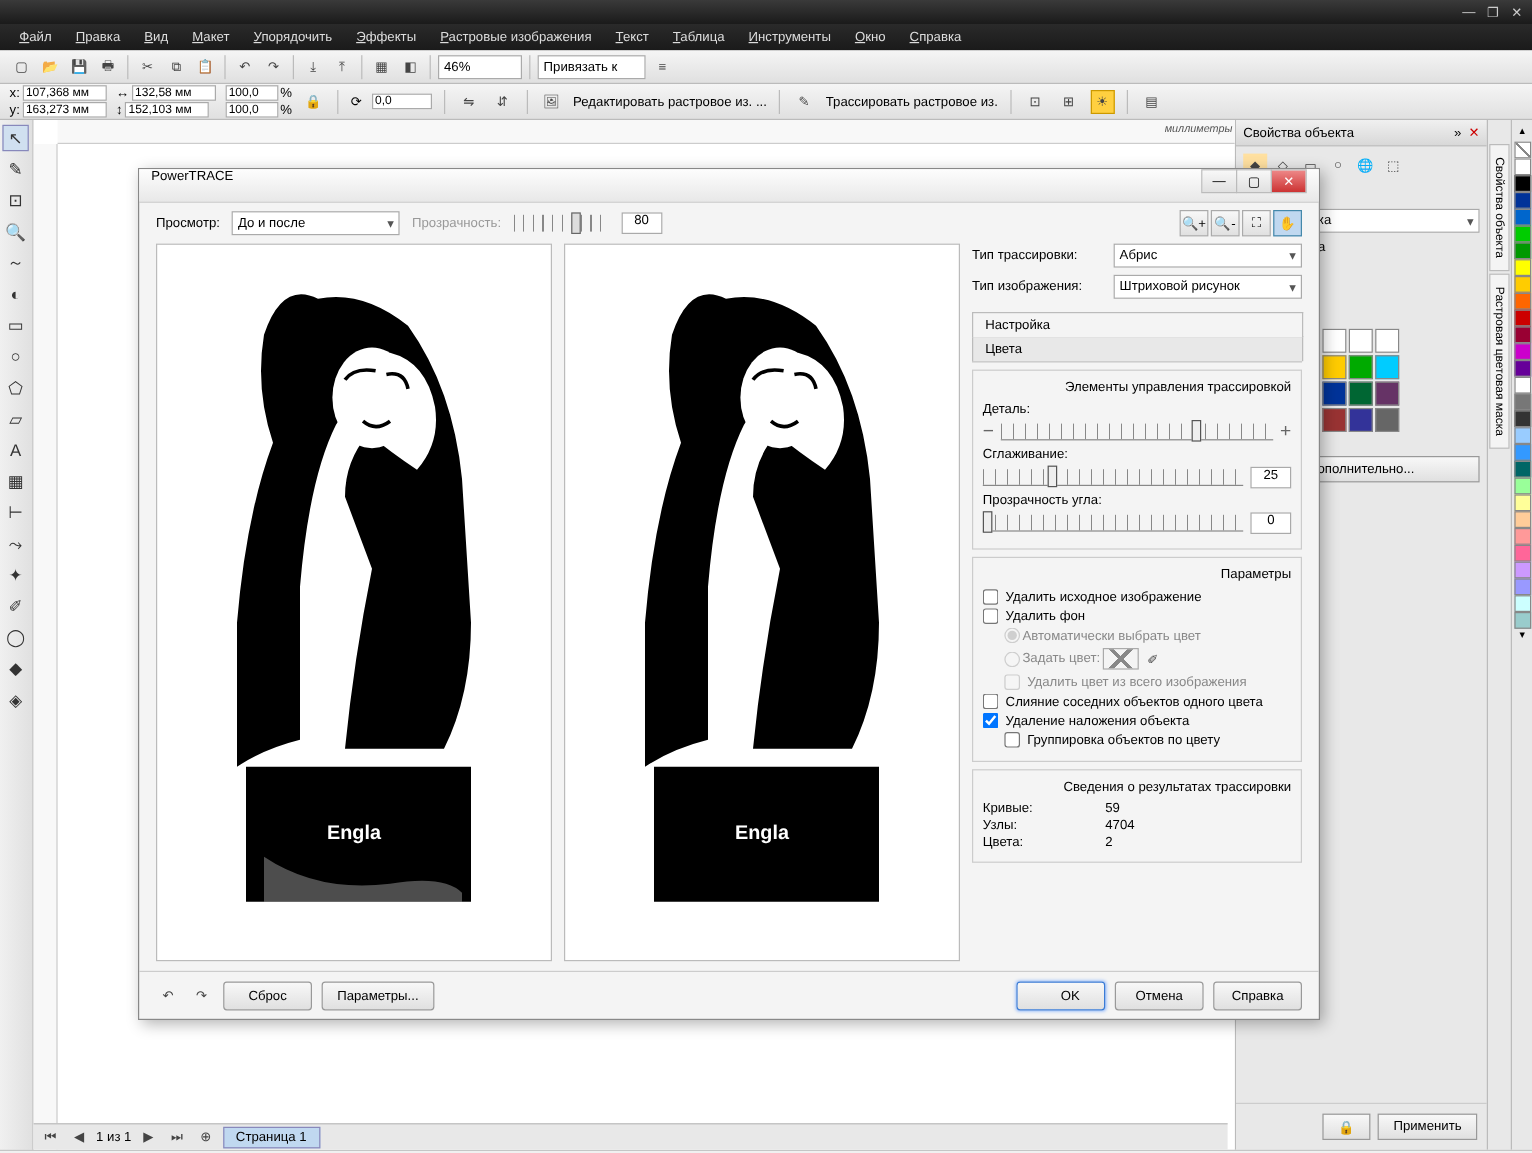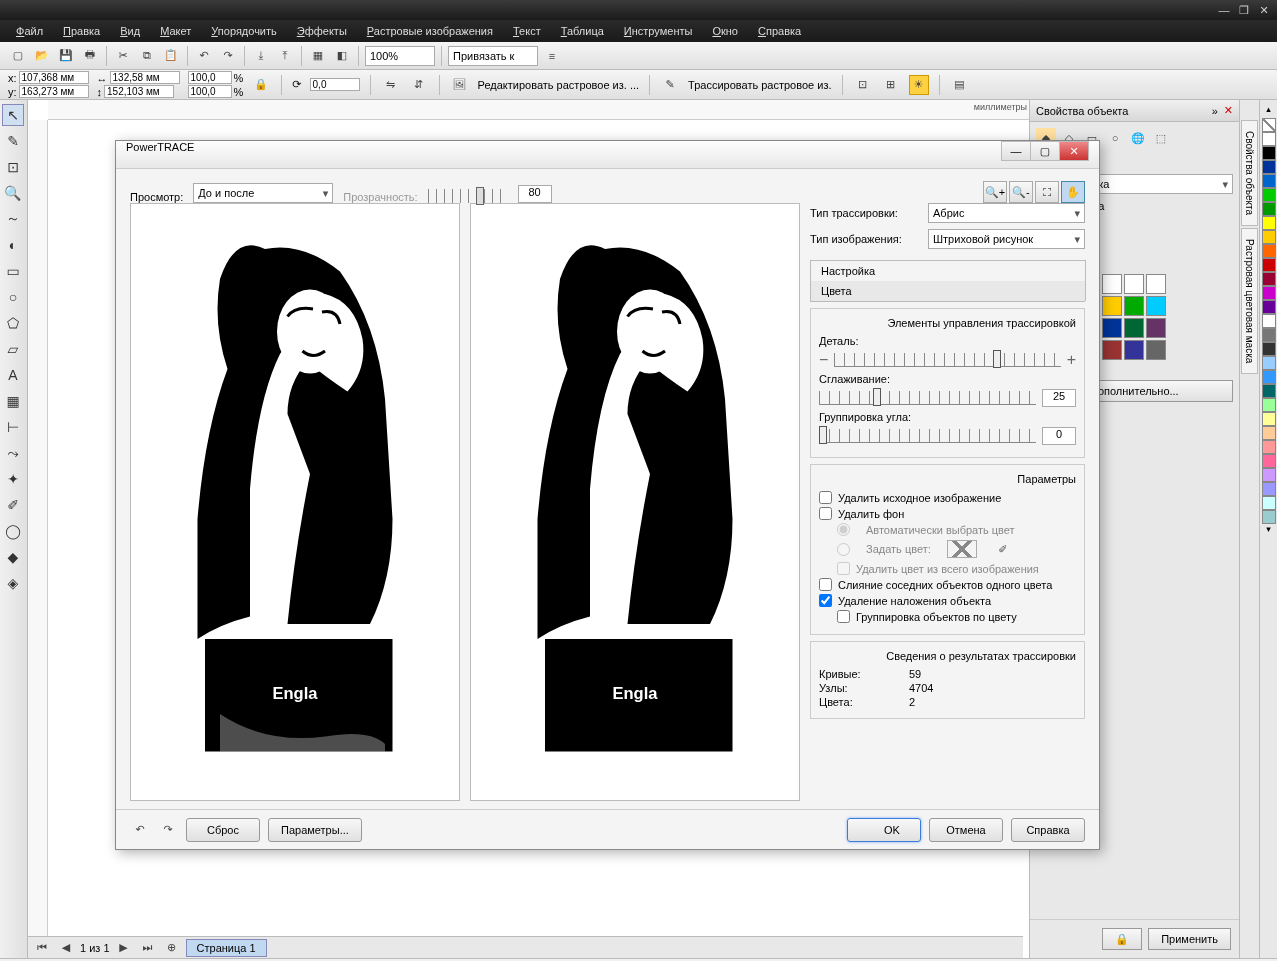--- a/index.html
+++ b/index.html
@@ -18,42 +18,42 @@
 .coord-group { display:flex; flex-direction:column; gap:1px; }
 .coord-row { display:flex; align-items:center; gap:2px; }
 .small-input { width:70px; height:13px; border:1px solid #aaa; background:#fff; padding:0 2px; font-size:10px; }
 .main-area { position:relative; height:858px; display:flex; }
 .left-toolbox { width:28px; background:linear-gradient(90deg,#f0f0f0,#e0e0e0); border-right:1px solid #bbb; display:flex; flex-direction:column; padding:4px 2px; gap:4px; }
 .tool-btn { width:22px; height:22px; display:flex; align-items:center; justify-content:center; cursor:pointer; color:#333; font-size:14px; }
 .tool-btn.active { background:#d0e0f0; border:1px solid #88b; }
 .canvas-area { flex:1; background:#fff; position:relative; overflow:hidden; }
 .ruler-h { position:absolute; top:0; left:20px; right:0; height:20px; background:#f8f8f8; border-bottom:1px solid #ccc; font-size:8px; }
 .ruler-v { position:absolute; top:20px; left:0; width:20px; bottom:0; background:#f8f8f8; border-right:1px solid #ccc; }
-.ruler-label { position:absolute; right:2px; top:2px; font-size:9px; color:#555; }
+.ruler-label { position:absolute; right:2px; top:2px; font-size:9px; color:#555;font-style:italic; }
 .right-panels { width:210px; background:#e8e8e8; border-left:1px solid #bbb; display:flex; flex-direction:column; }
 .panel-header { height:22px; background:linear-gradient(#f0f0f0,#d8d8d8); border-bottom:1px solid #bbb; display:flex; align-items:center; padding:0 6px; font-size:11px; }
 .panel-body { padding:6px; }
 .panel-row { margin-bottom:6px; }
 .combo { width:100%; height:20px; border:1px solid #aaa; background:#fff; display:flex; align-items:center; padding:0 4px; position:relative; }
 .combo::after { content:"▾"; position:absolute; right:4px; color:#555; }
 .swatch-grid { display:grid; grid-template-columns:repeat(6,20px); gap:2px; }
 .swatch { width:20px; height:20px; border:1px solid #888; cursor:pointer; }
 .btn { height:22px; padding:0 12px; background:linear-gradient(#f8f8f8,#e0e0e0); border:1px solid #999; cursor:pointer; display:flex; align-items:center; justify-content:center; }
 .color-strip { width:18px; background:#e8e8e8; border-left:1px solid #bbb; display:flex; flex-direction:column; align-items:center; padding-top:4px; gap:0; }
 .cs { width:14px; height:14px; border:1px solid #888; cursor:pointer; }
 .page-tabs { position:absolute; bottom:0; left:28px; height:22px; background:#e8e8e8; border-top:1px solid #bbb; display:flex; align-items:center; padding:0 4px; gap:4px; right:254px; }
 .page-tab { padding:2px 10px; background:#c0d8f0; border:1px solid #88b; }
 .statusbar { height:18px; background:#f0f0f0; border-top:1px solid #bbb; display:flex; align-items:center; padding:0 8px; font-size:10px; color:#333; }
 
 .dialog { position:absolute; left:115px; top:140px; width:985px; height:710px; background:#f4f4f4; border:1px solid #888; box-shadow:3px 3px 12px rgba(0,0,0,.3); z-index:100; display:flex; flex-direction:column; }
 .dlg-title { height:28px; background:linear-gradient(#fdfdfd,#e8e8e8); border-bottom:1px solid #ccc; display:flex; align-items:flex-start; padding:0 10px; font-size:12px; }
 .dlg-title .win-controls { margin-left:auto; display:flex; }
 .dlg-title .wb { width:30px; height:20px; display:flex; align-items:center; justify-content:center; border:1px solid #bbb; background:linear-gradient(#f8f8f8,#e0e0e0); cursor:pointer; margin-left:-1px; }
 .dlg-title .wb.close { background:linear-gradient(#e88,#c33); color:#fff; }
-.dlg-toprow { height:34px; display:flex; align-items:flex-end; padding:0 14px; gap:10px; }
+.dlg-toprow { height:34px; display:flex; align-items:center; padding:0 14px; gap:10px; }
 .dlg-toprow .combo { width:140px; }
 .dlg-toprow label { font-size:11px; }
 .slider-track { width:80px; height:14px; background:repeating-linear-gradient(90deg,#888 0,#888 1px,transparent 1px,transparent 8px); position:relative; }
 .slider-thumb { position:absolute; top:-2px; width:8px; height:18px; background:#ddd; border:1px solid #666; }
 .num-box { width:34px; height:18px; border:1px solid #aaa; background:#fff; text-align:center; }
 .view-btns { margin-left:auto; display:flex; gap:2px; }
 .view-btn { width:24px; height:22px; border:1px solid #aaa; background:linear-gradient(#f8f8f8,#e0e0e0); display:flex; align-items:center; justify-content:center; cursor:pointer; }
 .view-btn.active { background:#c0d8f0; border-color:#48a; }
 .dlg-body { flex:1; display:flex; padding:0 14px 8px; gap:10px; }
 .preview-pane { width:330px; border:1px solid #bbb; background:#fff; display:flex; align-items:flex-start; justify-content:center; padding:10px 0; }
@@ -65,22 +65,22 @@
 .tabs { display:flex; border-bottom:1px solid #bbb; margin-top:4px;flex-direction:column; }
 .tab { padding:4px 10px; border:1px solid #bbb; border-bottom:none; background:#e8e8e8; cursor:pointer; margin-right:-1px; }
 .tab.active { background:#f4f4f4; position:relative; top:1px; }
 .group { border:1px solid #ccc; padding:8px; background:#f4f4f4; }
 .group-title { font-size:11px; margin-bottom:6px;text-align:right; }
 .hslider { display:flex; align-items:center; gap:6px; margin:4px 0; }
 .hslider .track { flex:1; height:14px; background:repeating-linear-gradient(90deg,#888 0,#888 1px,transparent 1px,transparent 10px); position:relative; border-bottom:1px solid #888; }
 .hslider .thumb { position:absolute; top:-3px; width:8px; height:18px; background:#eee; border:1px solid #555; }
 .chk { display:flex; align-items:center; gap:6px; margin:3px 0; }
 .chk input { width:13px; height:13px; }
-.radio-row { display:flex; align-items:center; gap:16px; margin:3px 0 3px 18px; color:#888; }
-.info-row { display:flex; gap:30px; margin:2px 0; }
+.radio-row { display:flex; align-items:center; gap:2px; margin:3px 0 3px 18px; color:#888; }
+.info-row { display:flex; gap:42px; margin:2px 0; }
 .info-row .lbl { width:60px; }
 .dlg-footer { height:40px; border-top:1px solid #ccc; display:flex; align-items:center; padding:0 14px; gap:8px; }
 .dlg-footer .spacer { flex:1; }
 .dlg-btn { min-width:74px; height:24px; background:linear-gradient(#f8f8f8,#e0e0e0); border:1px solid #999; cursor:pointer; display:flex; align-items:center; justify-content:center; padding:0 12px; border-radius:3px; }
 .dlg-btn.primary { border:1px solid #3a7bd5; box-shadow:0 0 3px #7af;padding-left:28px; }
 .tabstrip-right { width:20px; background:#e8e8e8; border-left:1px solid #bbb; display:flex; flex-direction:column; align-items:center; padding-top:20px; gap:2px; }
 .vtab { writing-mode:vertical-rl; padding:10px 2px; background:#f4f4f4; border:1px solid #bbb; font-size:10px; cursor:pointer; }
 </style>
 </head>
 <body>
@@ -121,21 +121,21 @@
   <div class="tb-btn">↶</div>
   <div class="tb-btn">↷</div>
   <div class="tb-sep"></div>
   <div class="tb-btn">⤓</div>
   <div class="tb-btn">⤒</div>
   <div class="tb-sep"></div>
   <div class="tb-btn">▦</div>
   <div class="tb-btn">◧</div>
   <div class="tb-sep"></div>
   <div class="zoom-combo">
-      <span>100%</span>
+      <span>46%</span>
     </div>
   <div class="tb-sep"></div>
   <div class="zoom-combo" style="width:90px">
       <span>Привязать к</span>
     </div>
   <div class="tb-btn">≡</div>
 </div>
 
 <div class="toolbar2">
   <div class="coord-group">
@@ -416,21 +416,21 @@
             </div>
             <span style="font-size:16px;color:#666">+</span>
           </div>
         <div>Сглаживание:</div>
         <div class="hslider">
             <div class="track">
               <div class="thumb" style="left:25%"></div>
             </div>
             <div class="num-box">25</div>
           </div>
-        <div>Группировка угла:</div>
+        <div>Прозрачность угла:</div>
         <div class="hslider">
             <div class="track">
               <div class="thumb" style="left:0%"></div>
             </div>
             <div class="num-box">0</div>
           </div>
       </div>
       <div class="group">
         <div class="group-title">Параметры</div>
         <div class="chk">

